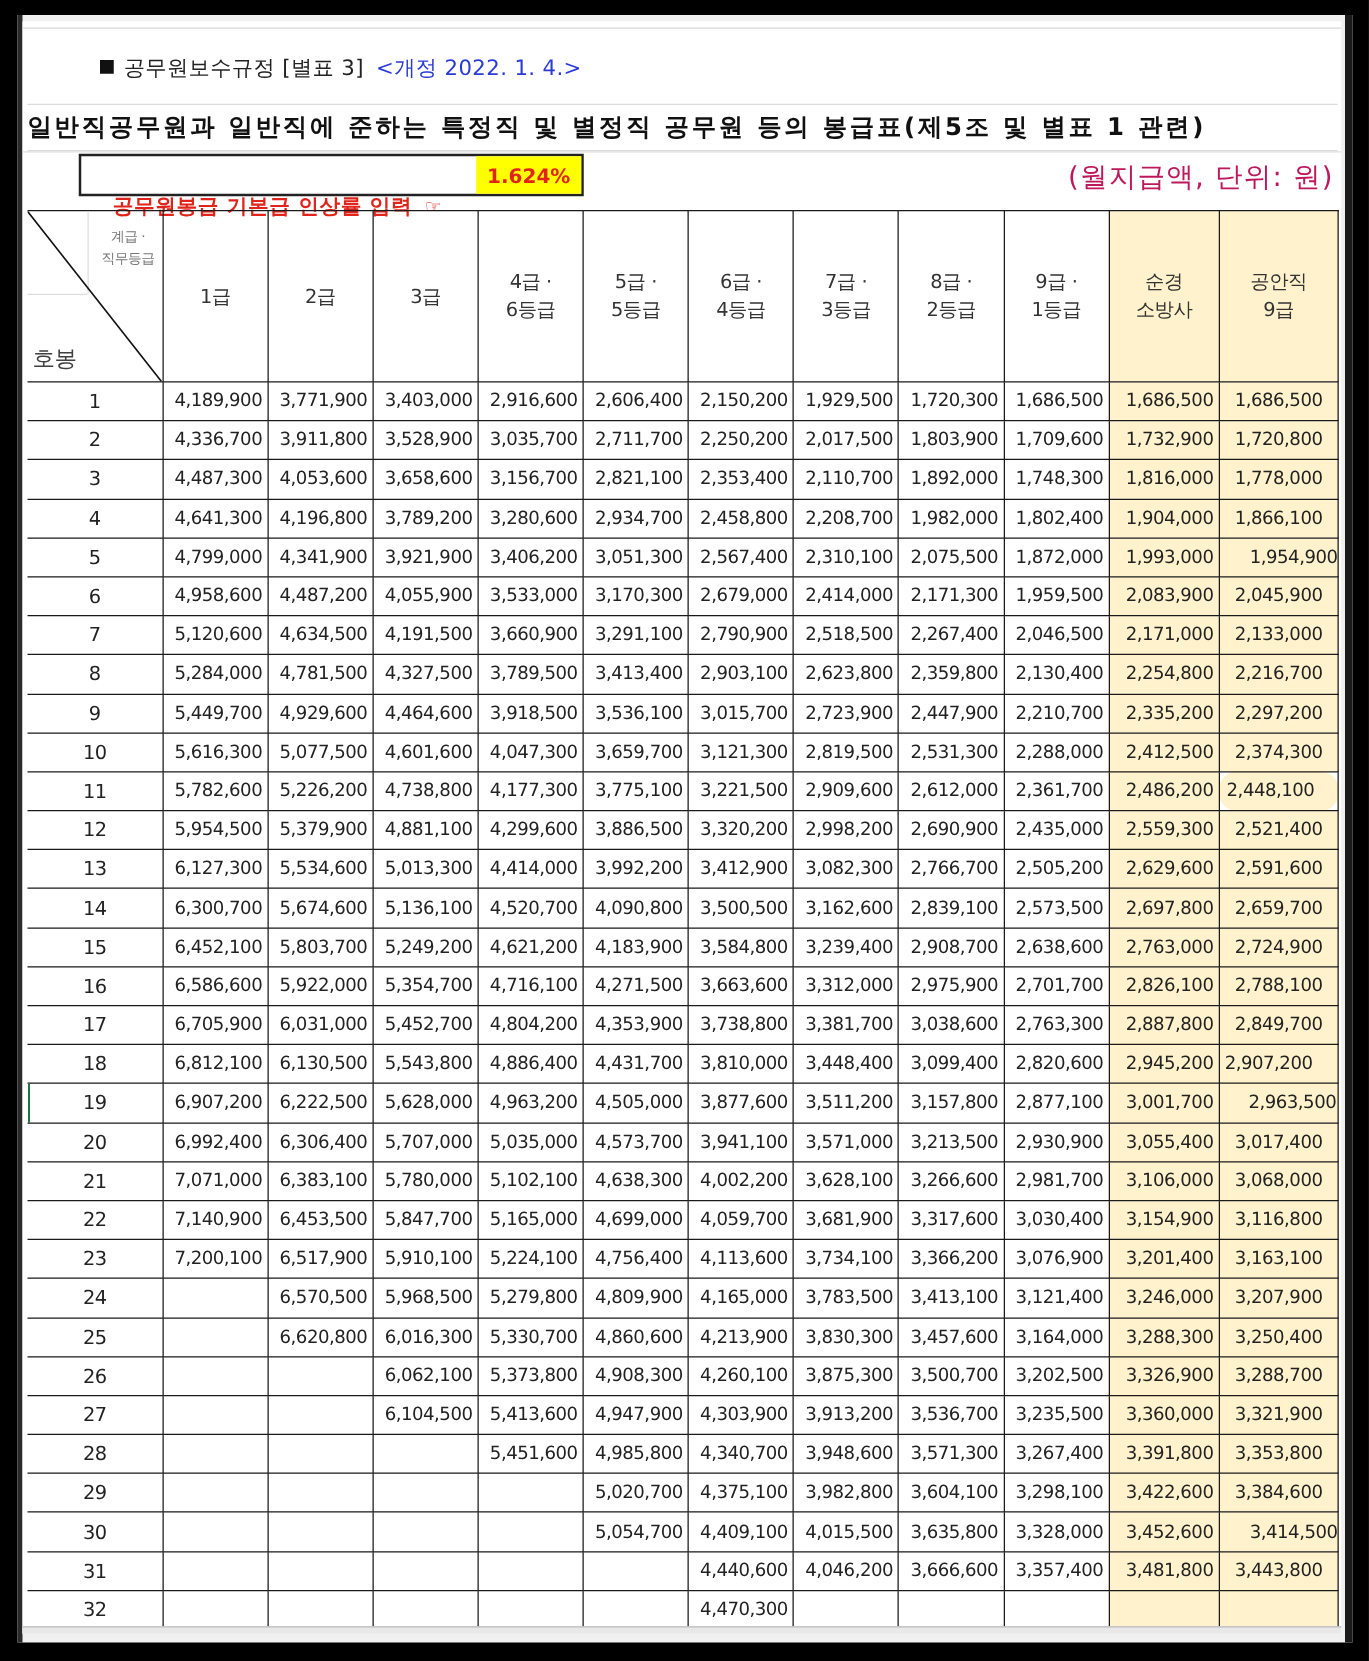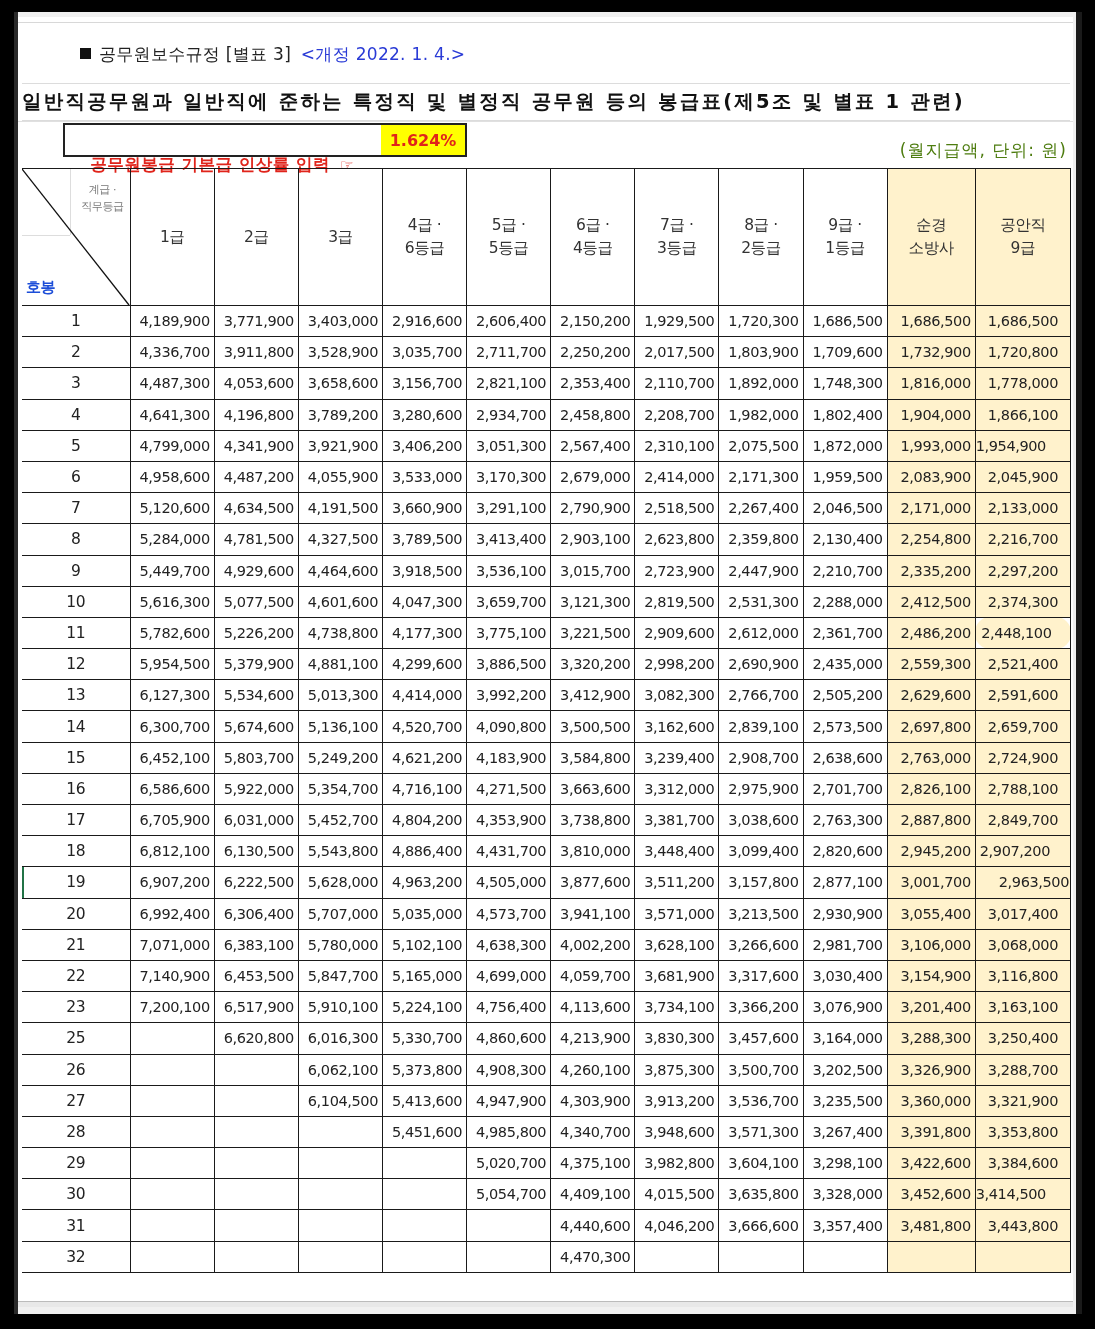--- a/index.html
+++ b/index.html
@@ -39,42 +39,42 @@
     .rate-label {
       width: 316px; background: #bef264; color: #e0241b; font-weight: bold; font-size: 16.5px;
       display: flex; align-items: center; justify-content: center; border-right: 2px solid #222; letter-spacing: 0.5px; margin-top: 40px;
     }
     .rate-label .hand { margin-left: 10px; font-size: 15px; color: #e0241b; }
     .rate-value {
       width: 84px; background: #ffff00; color: #e0241b; font-weight: bold; font-size: 16px;
       display: flex; align-items: center; justify-content: center;
     }
     .unit-note {
-      position: absolute; right: 6px; top: 122px; font-size: 17px; color: #4d7c0f; letter-spacing: 1px;
+      position: absolute; right: 6px; top: 110px; font-size: 22px; color: #be185d; letter-spacing: 1px;
     }
     .row-guide { position: absolute; left: 0; width: 100%; border-top: 1px solid #e0e0e0; }
 
     table.pay {
       position: absolute; left: 4px; top: 151px; border-collapse: collapse; table-layout: fixed;
       width: 1049px;
     }
     table.pay td, table.pay th {
       border: 1.5px solid #1a1a1a; height: 31.2px; text-align: right; padding-right: 4px;
       font-size: 14.5px; color: #222; white-space: nowrap; font-weight: normal;
       letter-spacing: -0.4px;
     }
     table.pay thead th {
       height: 137px; text-align: center; padding: 0; font-size: 15.5px; line-height: 23px; color: #333;
     }
     table.pay thead th.yellow, table.pay td.yellow { background: #fff2cc; }
     table.pay td.step { text-align: center; padding: 0; font-size: 15.5px; border-left: none; }
     table.pay th.corner { position: relative; border-left: none; }
     .corner svg { position: absolute; left: 0; top: 0; }
     .corner .grade-lbl { position: absolute; right: 6px; top: 12px; font-size: 11px; line-height: 17px; color: #777; text-align: center; }
-    .corner .step-lbl { position: absolute; left: 4px; bottom: 6px; font-size: 15px; font-weight: bold; color: #1d4ed8; }
+    .corner .step-lbl { position: absolute; left: 4px; bottom: 6px; font-size: 18px; font-weight: normal; color: #404040; }
     .corner .inner-v { position: absolute; left: 48px; top: 0; height: 66px; border-left: 1px solid #ddd; }
     .corner .inner-h { position: absolute; left: 0; top: 66px; width: 48px; border-top: 1px solid #ddd; }
     .bottom-strip { position: absolute; left: 0; bottom: 0; width: 100%; height: 6px; background: #e8e8e8; border-top: 1px solid #bbb; }
   </style>
 </head>
 <body>
 
 <div class="frame"></div>
 <div class="sheet">
   <div class="grid-top"></div>
@@ -235,21 +235,21 @@
           <td>4,799,000</td>
           <td>4,341,900</td>
           <td>3,921,900</td>
           <td>3,406,200</td>
           <td>3,051,300</td>
           <td>2,567,400</td>
           <td>2,310,100</td>
           <td>2,075,500</td>
           <td>1,872,000</td>
           <td class="yellow">1,993,000</td>
-          <td class="yellow" style="text-align: left; padding-right: 0px;">1,954,900</td>
+          <td class="yellow" style="text-align: right; padding-right: 0px;">1,954,900</td>
         </tr>
         <tr>
           <td class="step">6</td>
           <td>4,958,600</td>
           <td>4,487,200</td>
           <td>4,055,900</td>
           <td>3,533,000</td>
           <td>3,170,300</td>
           <td>2,679,000</td>
           <td>2,414,000</td>
@@ -490,20 +490,34 @@
           <td>5,224,100</td>
           <td>4,756,400</td>
           <td>4,113,600</td>
           <td>3,734,100</td>
           <td>3,366,200</td>
           <td>3,076,900</td>
           <td class="yellow">3,201,400</td>
           <td class="yellow" style="text-align: center; padding-right: 0px;">3,163,100</td>
         </tr>
         <tr>
+          <td class="step">24</td>
+          <td></td>
+          <td>6,570,500</td>
+          <td>5,968,500</td>
+          <td>5,279,800</td>
+          <td>4,809,900</td>
+          <td>4,165,000</td>
+          <td>3,783,500</td>
+          <td>3,413,100</td>
+          <td>3,121,400</td>
+          <td class="yellow">3,246,000</td>
+          <td class="yellow" style="text-align: center; padding-right: 0px;">3,207,900</td>
+        </tr>
+        <tr>
           <td class="step">25</td>
           <td></td>
           <td>6,620,800</td>
           <td>6,016,300</td>
           <td>5,330,700</td>
           <td>4,860,600</td>
           <td>4,213,900</td>
           <td>3,830,300</td>
           <td>3,457,600</td>
           <td>3,164,000</td>
@@ -571,21 +585,21 @@
           <td></td>
           <td></td>
           <td></td>
           <td></td>
           <td>5,054,700</td>
           <td>4,409,100</td>
           <td>4,015,500</td>
           <td>3,635,800</td>
           <td>3,328,000</td>
           <td class="yellow">3,452,600</td>
-          <td class="yellow" style="text-align: left; padding-right: 0px; margin-left: 30px;">3,414,500</td>
+          <td class="yellow" style="text-align: right; padding-right: 0px; margin-left: 30px;">3,414,500</td>
         </tr>
         <tr>
           <td class="step">31</td>
           <td></td>
           <td></td>
           <td></td>
           <td></td>
           <td></td>
           <td>4,440,600</td>
           <td>4,046,200</td>

